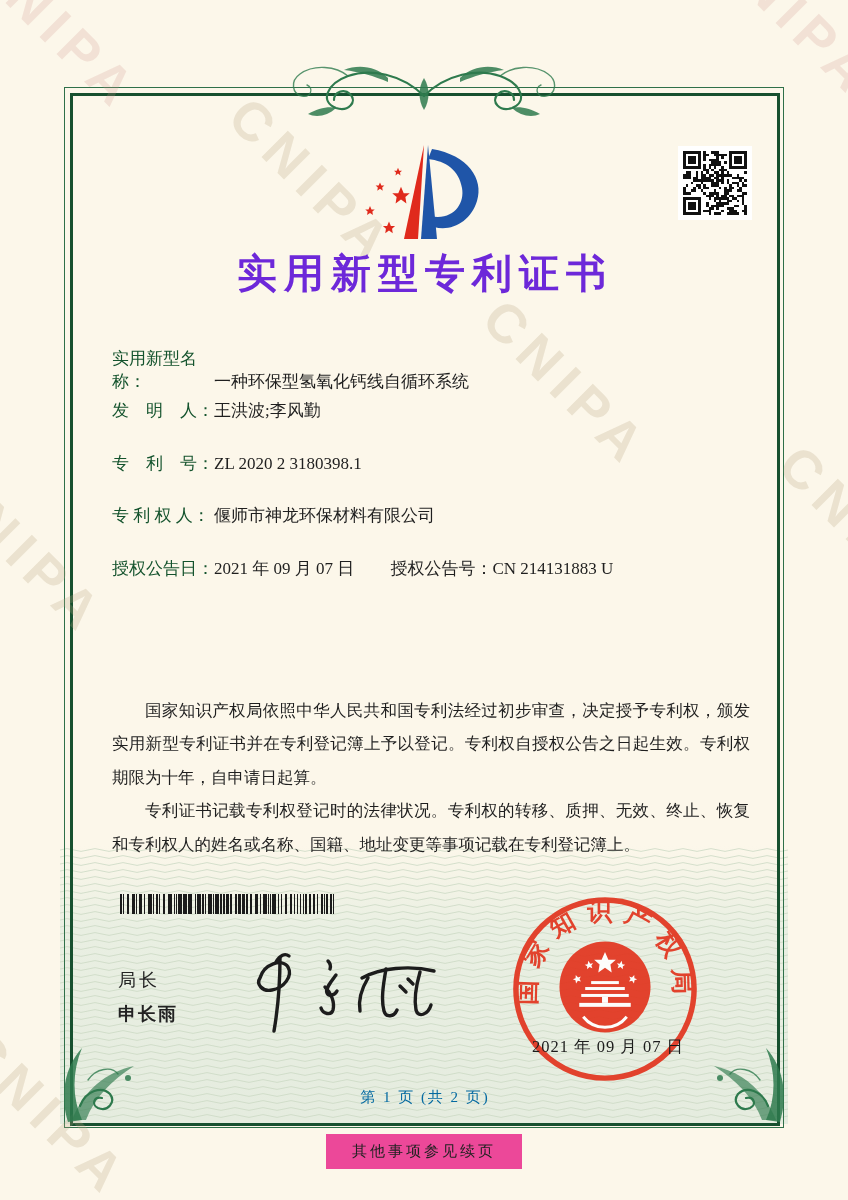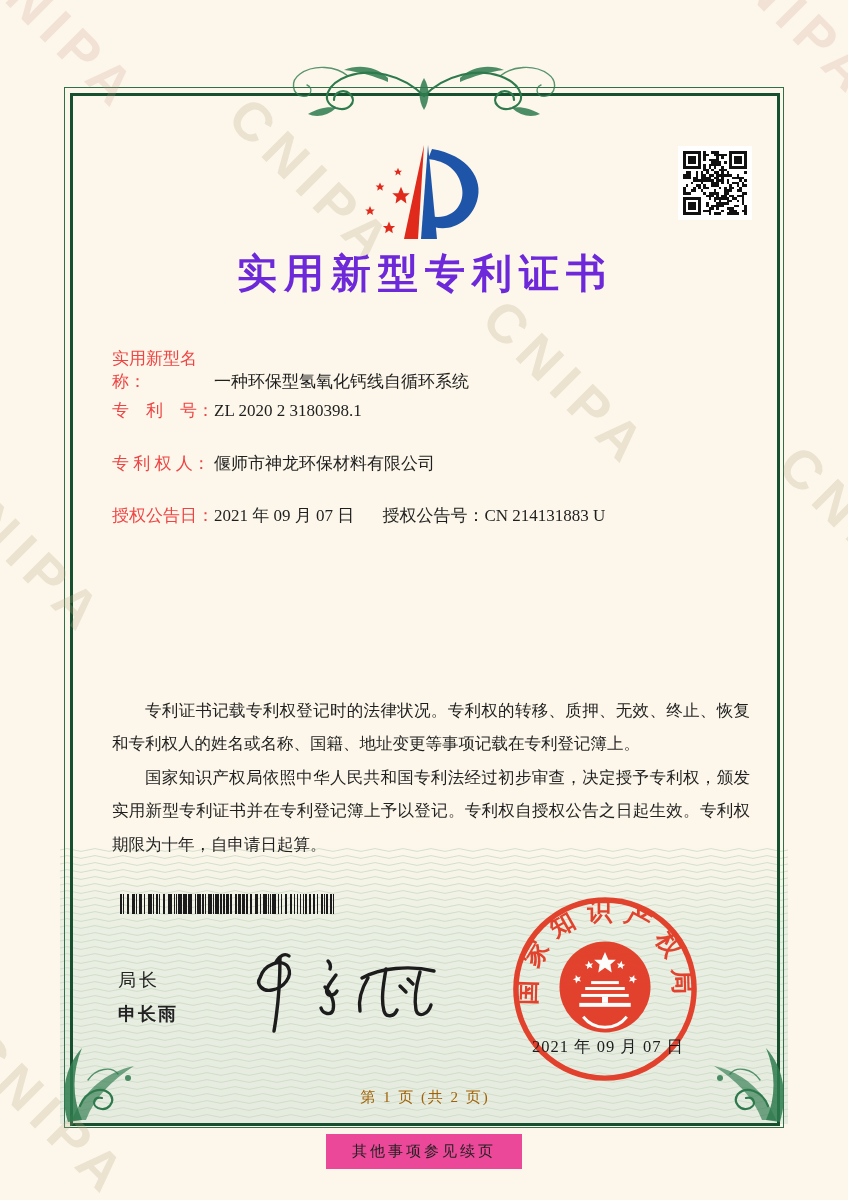--- a/index.html
+++ b/index.html
@@ -13,40 +13,40 @@
   .wm{font-family:"Liberation Sans","DejaVu Sans",sans-serif;font-weight:bold;font-size:54px;
       letter-spacing:9px;color:rgba(186,166,131,0.26);transform:rotate(45deg);z-index:3;white-space:nowrap;}
   .wm.rose{color:rgba(208,152,140,0.22);}
   
   .cert-no{left:108px;top:146px;font-size:17px;letter-spacing:2px;color:#2b2b2b;z-index:4;}
   .title{left:70px;top:246px;width:710px;text-align:center;font-size:40px;font-weight:bold;
          letter-spacing:7px;color:#6d28d9;z-index:4;}
   
   .fields{left:112px;top:347px;width:640px;z-index:4;font-size:17px;}
   .frow{height:52.4px;line-height:23px;}
-  .flabel{display:inline-block;width:102px;color:#ef4444;}
+  .flabel{display:inline-block;width:102px;color:#14532d;}
   .fvalue{color:#1f1f1f;}
-  .grant2{margin-left:24px;}
+  .grant2{margin-left:32px;}
   
   .paras{left:112px;top:694px;width:638px;z-index:4;font-size:16.5px;line-height:33.4px;
          text-align:justify;color:#1f1f1f;}
   .paras p{margin:0;text-indent:2em;}
   
   .greenzone{left:60px;top:846px;width:728px;height:278px;z-index:1;
              background:linear-gradient(180deg,rgba(233,239,226,0) 0%,#e9efe2 30%,#e5ecdf 100%);}
   .waves{left:60px;top:846px;width:728px;height:278px;z-index:1;}
   .barcode{left:120px;top:894px;z-index:4;}
   .signer-title{left:118px;top:968px;font-size:18px;letter-spacing:3px;z-index:4;}
   .signer-name{left:118px;top:1002px;font-size:18px;letter-spacing:2px;z-index:4;font-weight:bold;}
   .signature{left:250px;top:926px;z-index:4;}
   .seal{left:506px;top:892px;z-index:5;}
   .seal-date{left:518px;top:1036px;width:180px;text-align:center;font-size:16.5px;
              color:#1c1c1c;z-index:6;letter-spacing:1px;}
   .footer-page{left:70px;top:1088px;width:710px;text-align:center;font-size:15px;
-               letter-spacing:2px;color:#a16207;z-index:4;}
+               letter-spacing:2px;color:#0369a1;z-index:4;}
   .cont-box{left:50%;top:1134px;transform:translateX(-50%);background:#ec4899;
             padding:8px 26px;font-size:15px;letter-spacing:3px;color:#222;z-index:4;}
   
   .orn{z-index:3;}
   .os{stroke:#2e7a4d;stroke-width:2.2;fill:none;stroke-linecap:round;}
   .os.thin{stroke-width:1.4;opacity:.8;}
   .of{fill:#2e7a4d;opacity:.85;}
   .qr-bg{left:678px;top:146px;width:74px;height:74px;background:#ffffff;z-index:3;}
   .qr{left:683px;top:151px;z-index:4;}
   .logo{left:358px;top:138px;z-index:4;}
@@ -382,31 +382,32 @@
       <rect x="20" y="2" width="3" height="3" fill="#111"></rect>
       <rect x="0" y="18" width="7" height="7" fill="#111"></rect>
       <rect x="1" y="19" width="5" height="5" fill="#fff"></rect>
       <rect x="2" y="20" width="3" height="3" fill="#111"></rect>
     </svg>
 
   <div class="abs title">实用新型专利证书</div>
 
   <div class="abs fields">
     <div class="frow"><span class="flabel">实用新型名称：</span><span class="fvalue">一种环保型氢氧化钙线自循环系统</span></div>
+    <div class="frow"><span class="flabel">发　明　人：</span><span class="fvalue">王洪波;李风勤</span></div>
     <div class="frow"><span class="flabel">专　利　号：</span><span class="fvalue">ZL 2020 2 3180398.1</span></div>
     <div class="frow"><span class="flabel">专 利 权 人：</span><span class="fvalue">偃师市神龙环保材料有限公司</span></div>
     <div class="frow">
       <span class="flabel">授权公告日：</span><span class="fvalue">2021 年 09 月 07 日</span>
       <span class="fvalue grant2">授权公告号：</span><span class="fvalue">CN 214131883 U</span>
     </div>
   </div>
 
   <div class="abs paras">
+    <p>国家知识产权局依照中华人民共和国专利法经过初步审查，决定授予专利权，颁发实用新型专利证书并在专利登记簿上予以登记。专利权自授权公告之日起生效。专利权期限为十年，自申请日起算。</p>
     <p>专利证书记载专利权登记时的法律状况。专利权的转移、质押、无效、终止、恢复和专利权人的姓名或名称、国籍、地址变更等事项记载在专利登记簿上。</p>
-    <p>国家知识产权局依照中华人民共和国专利法经过初步审查，决定授予专利权，颁发实用新型专利证书并在专利登记簿上予以登记。专利权自授权公告之日起生效。专利权期限为十年，自申请日起算。</p>
   </div>
 
   <svg class="abs barcode" id="barcode" width="218" height="20" viewBox="0 0 218 20">
       <rect x="0" y="0" width="2" height="20" fill="#1b1b1b"></rect>
       <rect x="3" y="0" width="1" height="20" fill="#1b1b1b"></rect>
       <rect x="7" y="0" width="2" height="20" fill="#1b1b1b"></rect>
       <rect x="12" y="0" width="3" height="20" fill="#1b1b1b"></rect>
       <rect x="16" y="0" width="1" height="20" fill="#1b1b1b"></rect>
       <rect x="19" y="0" width="3" height="20" fill="#1b1b1b"></rect>
       <rect x="24" y="0" width="1" height="20" fill="#1b1b1b"></rect>

